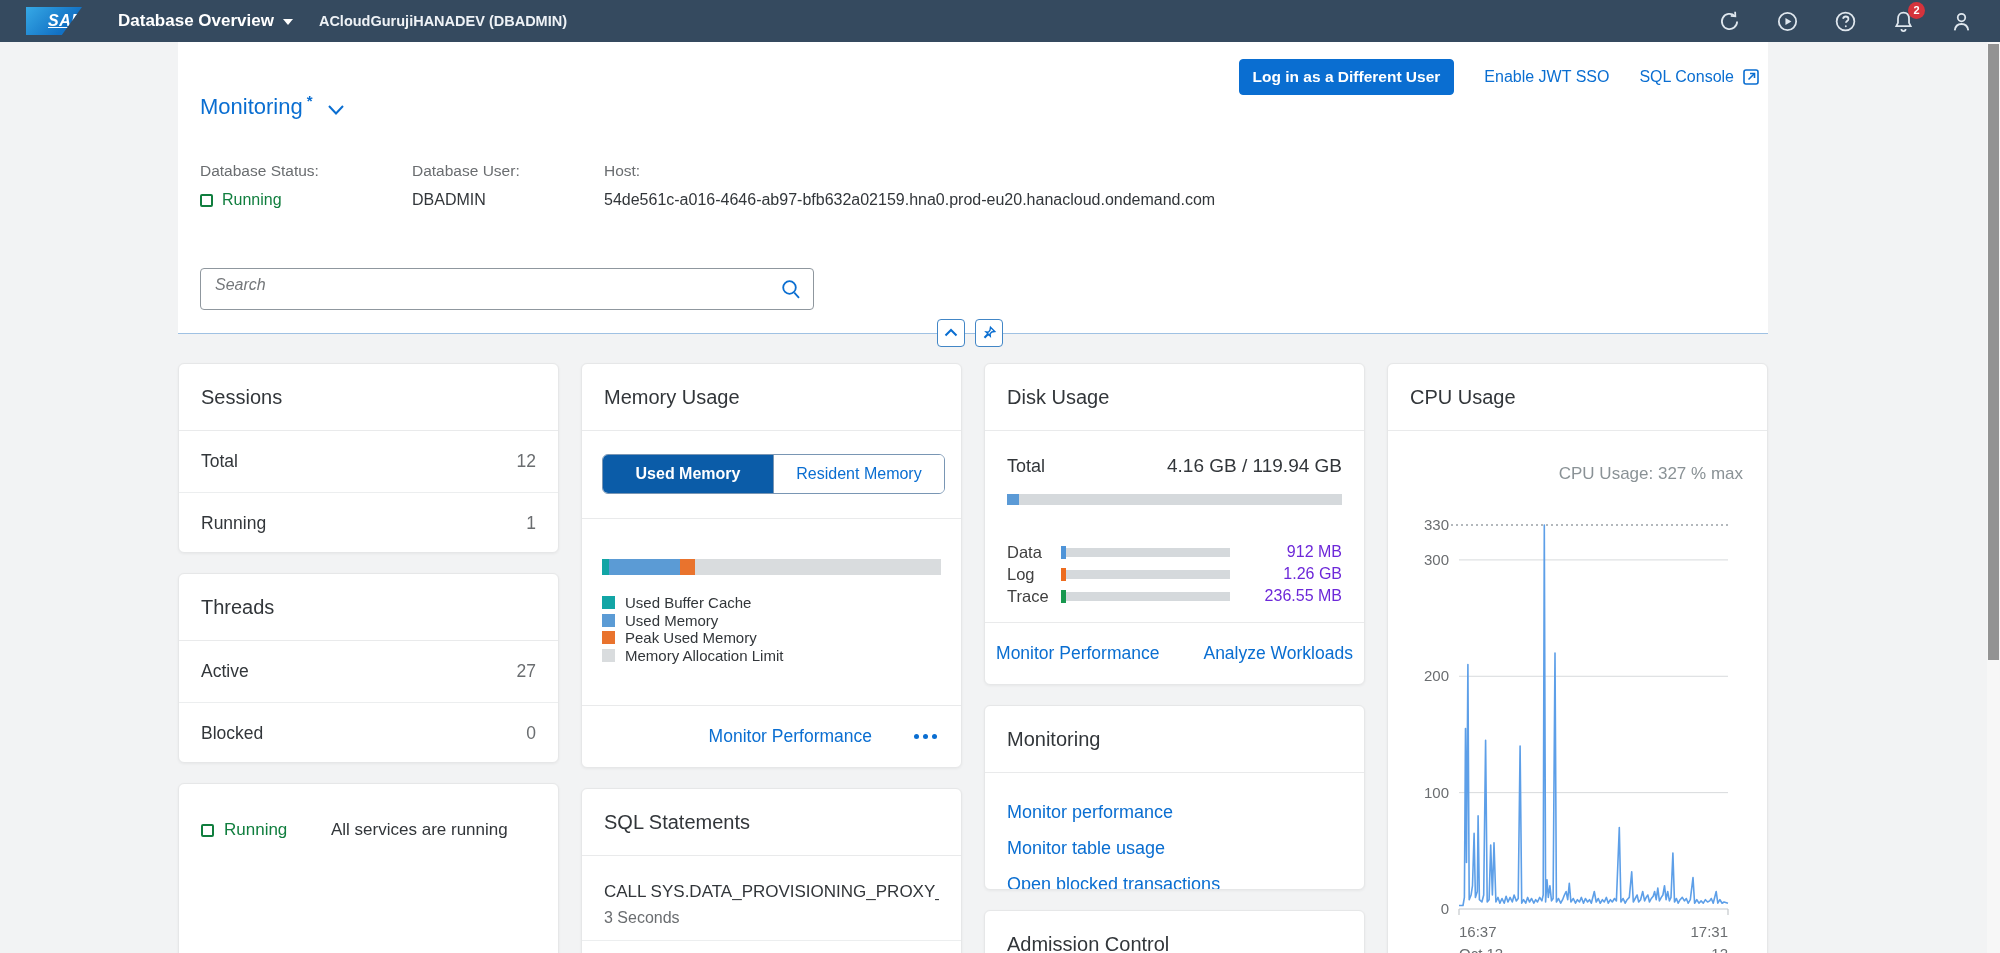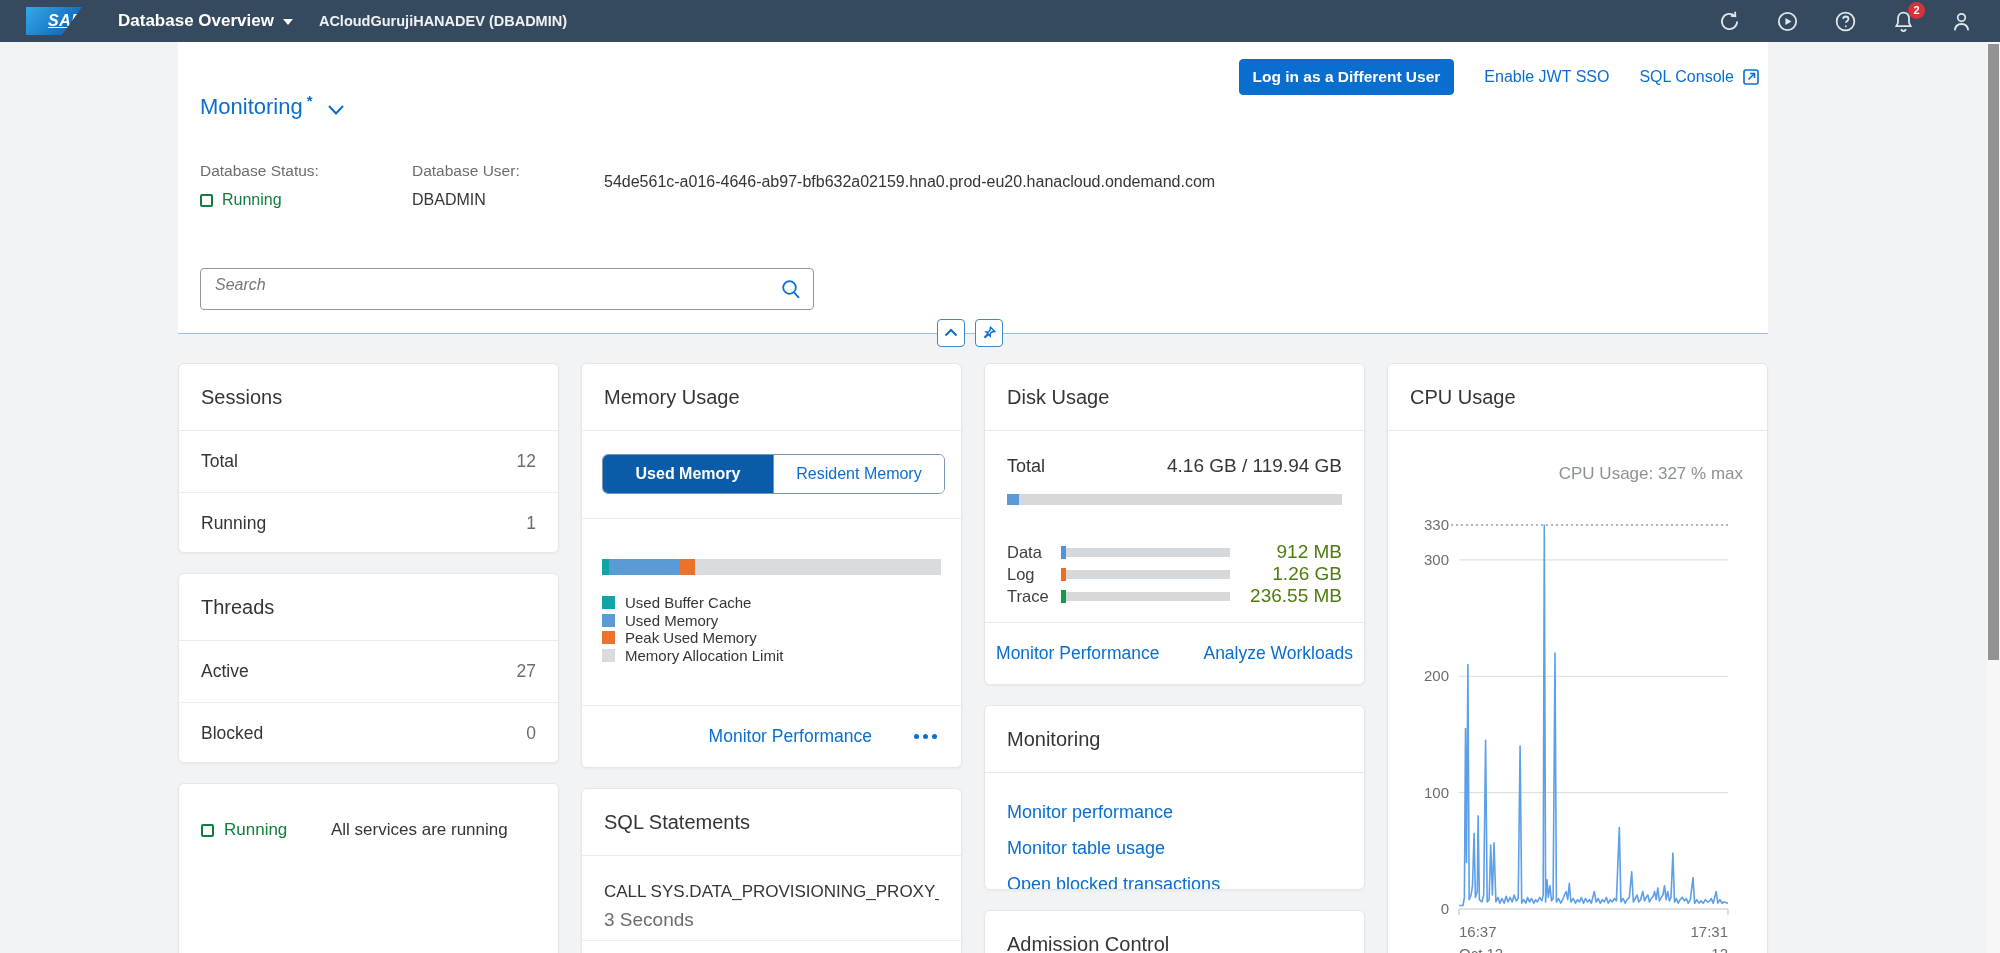--- a/index.html
+++ b/index.html
@@ -82,35 +82,35 @@
   .card-footer { position:absolute; left:0; right:0; bottom:0; height:62px; border-top:1px solid #e9eaeb; display:flex; align-items:center; }
   .card-footer.right { justify-content:flex-end; gap:42px; padding:0 24px; }
   .card-footer.center { justify-content:center; gap:44px; }
   .footer-link { color:#0a6ed1; font-size:17.5px; cursor:pointer; }
   .dots-icon { display:flex; gap:4px; cursor:pointer; }
   .dots-icon i { width:5px; height:5px; border-radius:50%; background:#0a6ed1; }
 
   
   .sql-row { margin:0 0 0 0; padding:26px 22px 0 22px; height:85px; border-bottom:1px solid #eceeef; }
   .sql-stmt { font-size:17px; color:#32363a; white-space:nowrap; overflow:hidden; }
-  .sql-dur { margin-top:7px; font-size:19px; color:#6a6d70; }
+  .sql-dur { margin-top:7px; font-size:16px; color:#6a6d70; }
 
   
   .disk-body { padding:24px 22px 0 22px; }
   .disk-total { display:flex; justify-content:space-between; align-items:center; }
   .disk-total .k { font-size:18px; }
   .disk-total .v { font-size:19px; color:#32363a; }
   .disk-progress { margin-top:17px; height:11px; background:#d5d9dc; }
   .disk-progress span { display:block; height:100%; background:#5b9ad6; }
   .disk-rows { margin-top:36px; }
   .disk-row { display:flex; align-items:center; height:22px; }
   .disk-row .k { width:54px; font-size:16.5px; color:#404040; }
   .disk-row .tick { width:5px; height:13px; flex:none; }
   .disk-row .bar { flex:1; height:9px; background:#d5d9dc; margin-right:16px; }
-  .disk-row .v { width:96px; text-align:right; font-size:19px; color:#4d7c0f; }
+  .disk-row .v { width:96px; text-align:right; font-size:16px; color:#6d28d9; }
 
   
   .mon-links { padding:21px 22px 0 22px; }
   .mon-link { display:block; font-size:18px; color:#0a6ed1; line-height:36px; cursor:pointer; text-decoration:none; }
 
   
   .cpu-annotation { position:absolute; top:100px; right:24px; font-size:17px; color:#8a9296; }
   #cpu-chart { position:absolute; top:120px; left:16px; width:349px; height:490px; }
   #cpu-chart-svg text { font-family:"Liberation Sans",sans-serif; font-size:15px; fill:#6a6d70; }
 
@@ -194,20 +194,21 @@
       <div class="val">
         <span class="sq-icon"></span>
         <span>Running</span>
       </div>
     </div>
     <div class="info-block" style="width:146px">
       <div class="lbl">Database User:</div>
       <div class="val">DBADMIN</div>
     </div>
     <div class="info-block">
+      <div class="lbl">Host:</div>
       <div class="val">54de561c-a016-4646-ab97-bfb632a02159.hna0.prod-eu20.hanacloud.ondemand.com</div>
     </div>
   </div>
 
   <div class="search-wrap">
     <input class="search-input" type="text" placeholder="Search" style="">
     <span class="search-icon">
       <svg viewBox="0 0 22 22" fill="none" stroke="currentColor" stroke-width="1.8">
         <circle cx="9.5" cy="9.5" r="6.3"></circle>
         <line x1="14.3" y1="14.7" x2="19" y2="19.8"></line>

